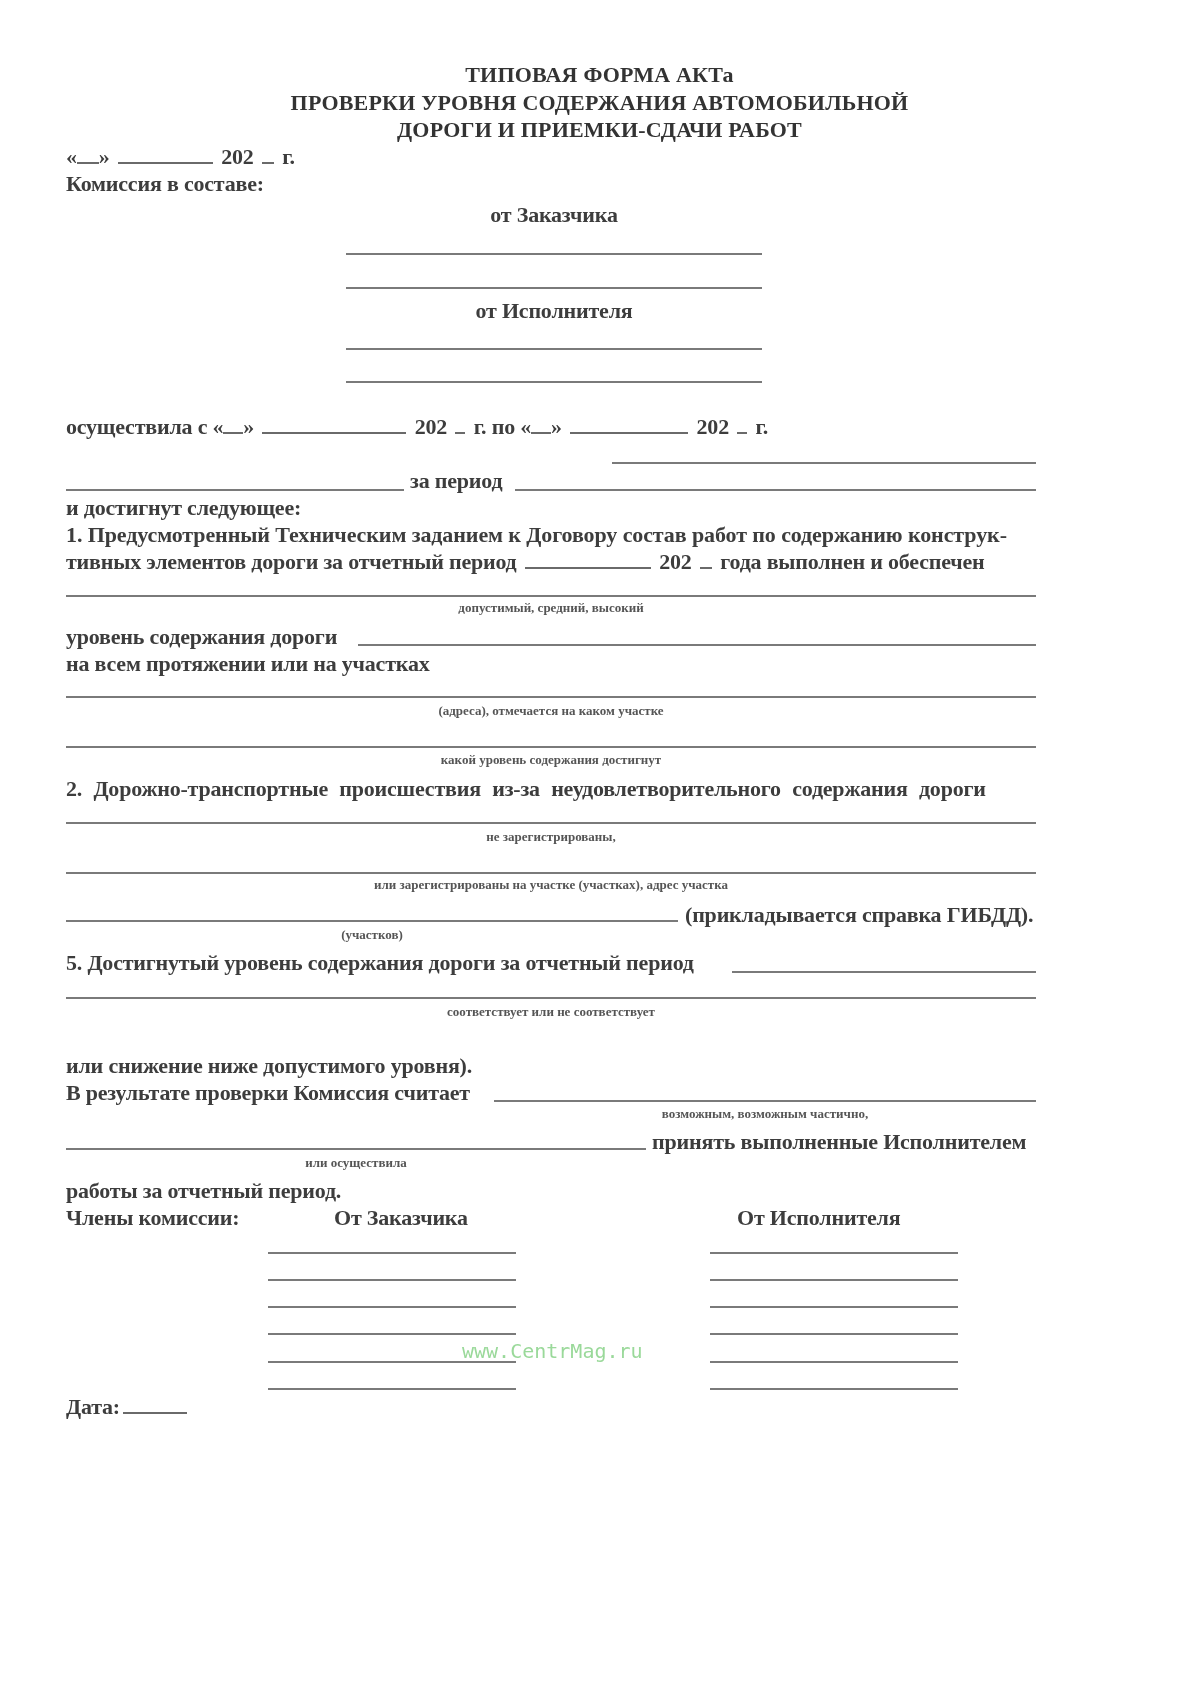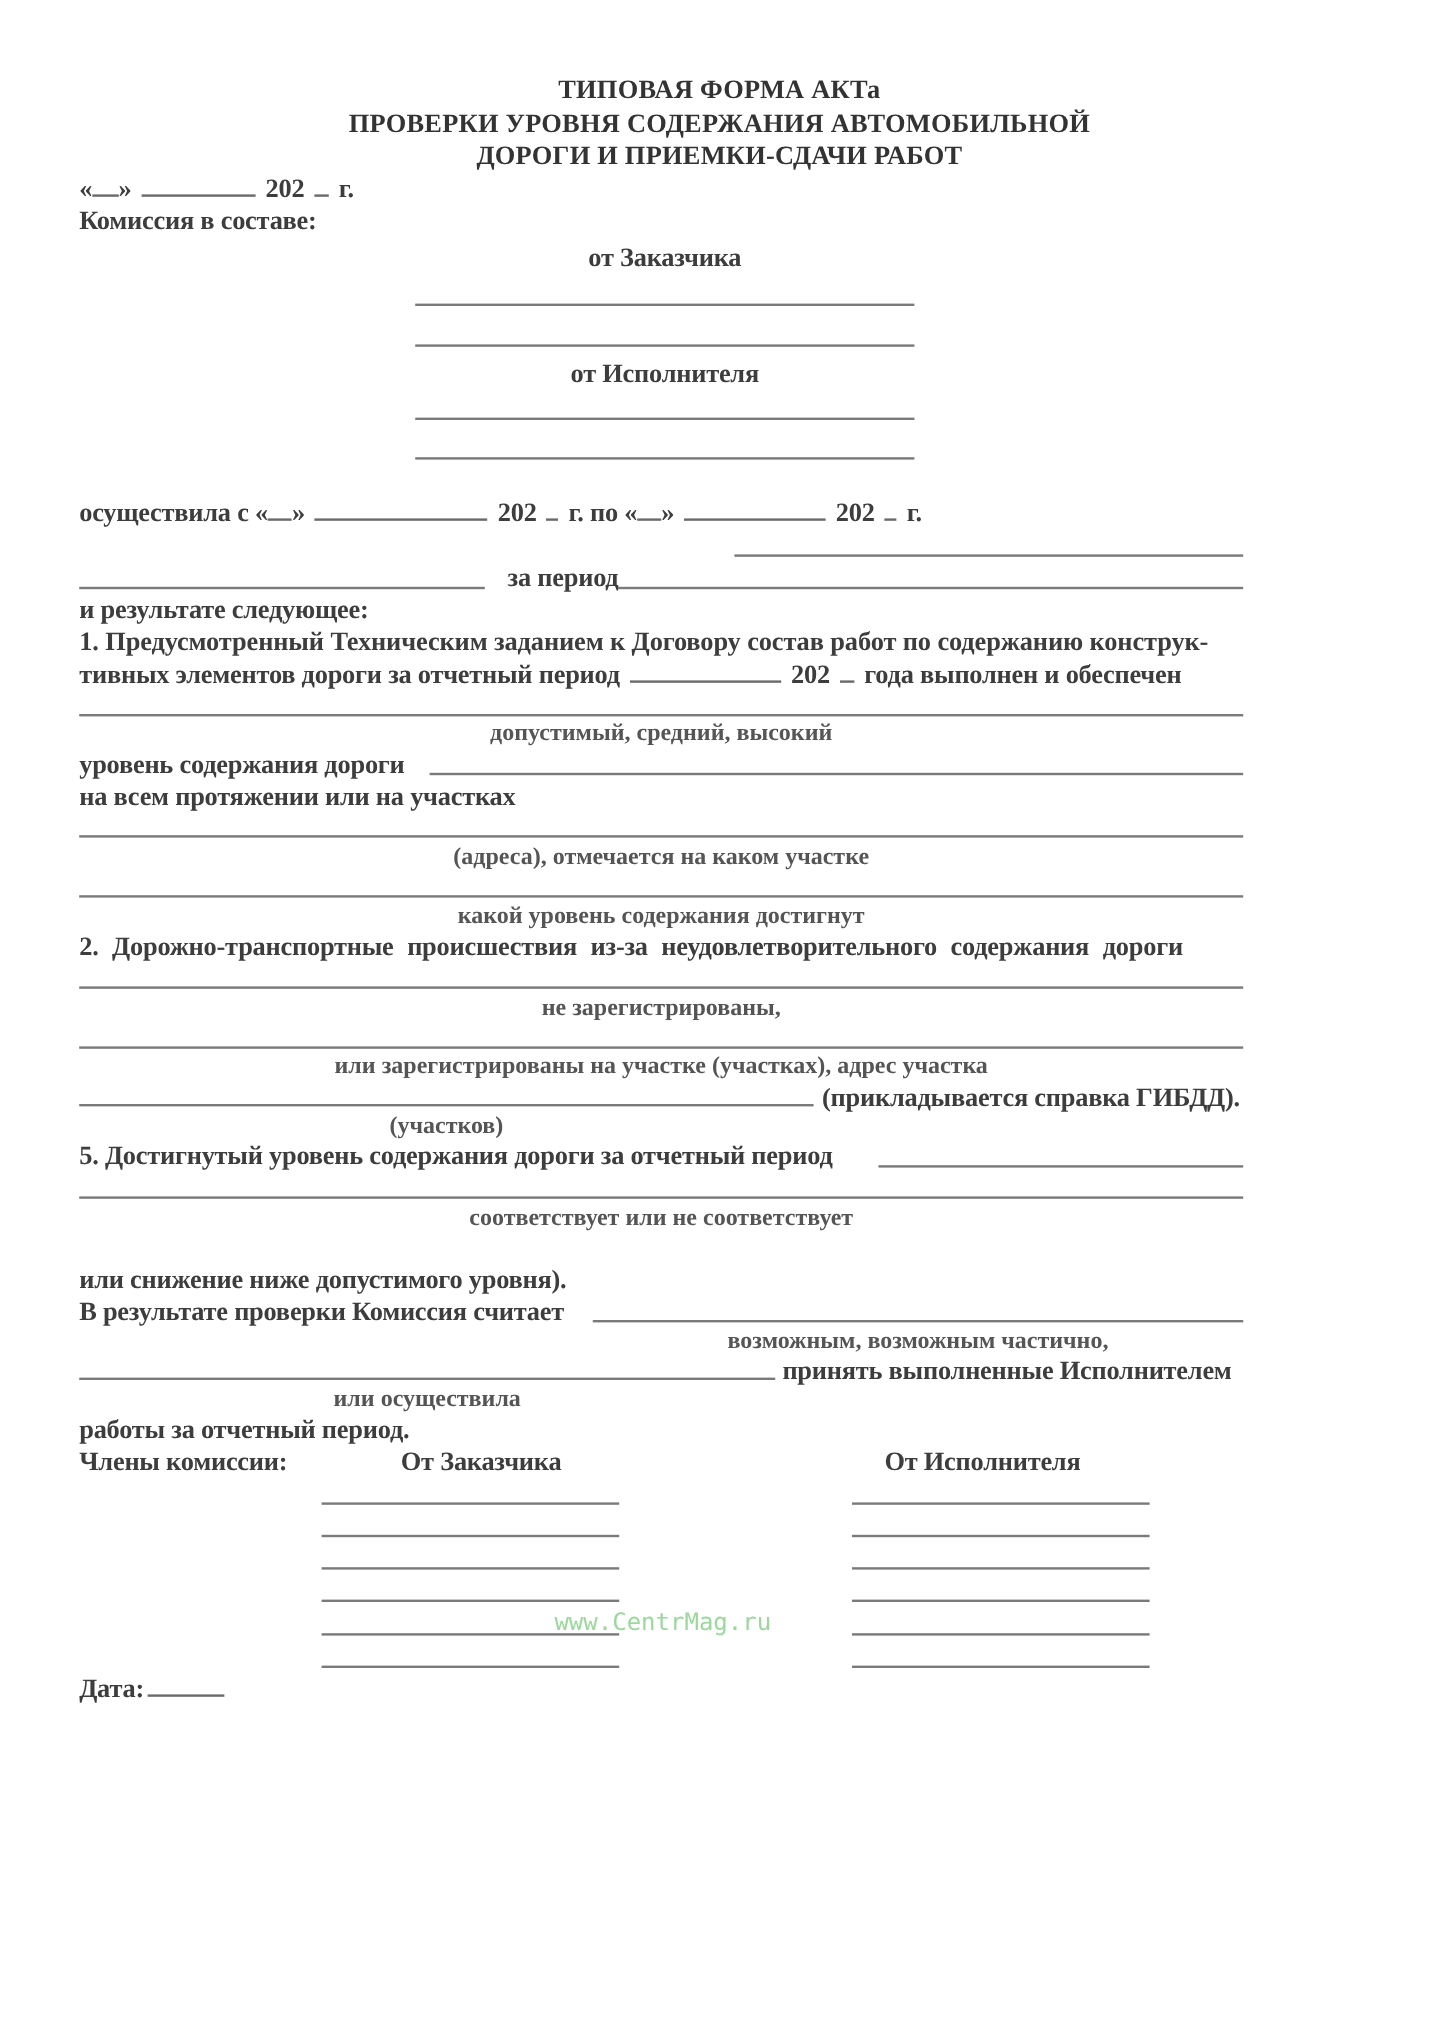--- a/index.html
+++ b/index.html
@@ -2,21 +2,21 @@
 <html><head>
 <meta charset="utf-8">
 <style>
   html, body { margin: 0; padding: 0; background: #ffffff; }
   body { width: 1199px; height: 1696px; position: relative; overflow: hidden;
          font-family: "Liberation Serif", "DejaVu Serif", serif; color: #3a3a3a; }
   .page { position: absolute; left: 0; top: 0; width: 1199px; height: 1696px; }
   .abs { position: absolute; white-space: nowrap; }
   .t { font-size: 22px; font-weight: bold; color: #3d3d3d; letter-spacing: -0.2px; }
   .title { font-size: 22px; font-weight: bold; color: #333; text-align: center; left: 0; width: 1199px; letter-spacing: 0.2px; }
-  .note { font-size: 20px; font-weight: bold; color: #555; text-align: center; }
+  .note { font-size: 13px; font-weight: bold; color: #555; text-align: center; }
   .center { text-align: center; }
   .line { position: absolute; height: 0; border-top: 2px solid #7a7a7a; }
   .blank { display: inline-block; border-bottom: 2px solid #6a6a6a; height: 18px; vertical-align: baseline; margin: 0 3px; }
   .watermark { font-family: "DejaVu Sans Mono", monospace; font-size: 20px; color: #9ad99a; }
 </style>
 </head>
 <body>
 
 <div class="page">
 
@@ -50,24 +50,24 @@
     <span>г. по «</span><span class="blank" style="width:20px;margin:0;"></span><span>»</span>
     <span class="blank" style="width:118px;"></span>
     <span>202</span>
     <span class="blank" style="width:10px;"></span>
     <span>г.</span>
   </div>
 
   <div class="line" style="left:612px; width:424px; top:462px;"></div>
 
   <div class="line" style="left:66px; width:338px; top:489px;"></div>
-  <div class="abs t" style="left:410px; top:468px;margin-left:13px;">за период</div>
+  <div class="abs t" style="left:410px; top:468px;">за период</div>
   <div class="line" style="left:515px; width:521px; top:489px;"></div>
 
-  <div class="abs t" style="left:66px; top:495px;">и результате следующее:</div>
+  <div class="abs t" style="left:66px; top:495px;">и достигнут следующее:</div>
 
   <div class="abs t" style="left:66px; top:522px; letter-spacing:-0.1px;">1. Предусмотренный Техническим заданием к Договору состав работ по содержанию конструк-</div>
   <div class="abs t" style="left:66px; top:549px;">
     <span>тивных элементов дороги за отчетный период</span>
     <span class="blank" style="width:126px;"></span>
     <span>202</span>
     <span class="blank" style="width:12px;"></span>
     <span>года выполнен и обеспечен</span>
   </div>
   <div class="line" style="left:66px; width:970px; top:595px;"></div>

